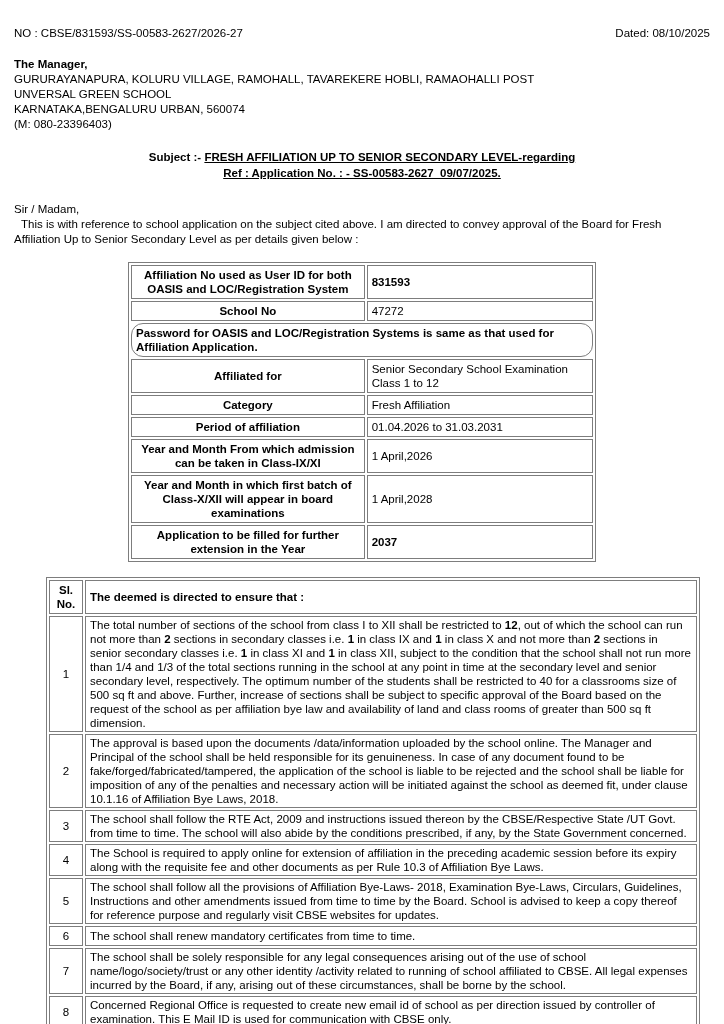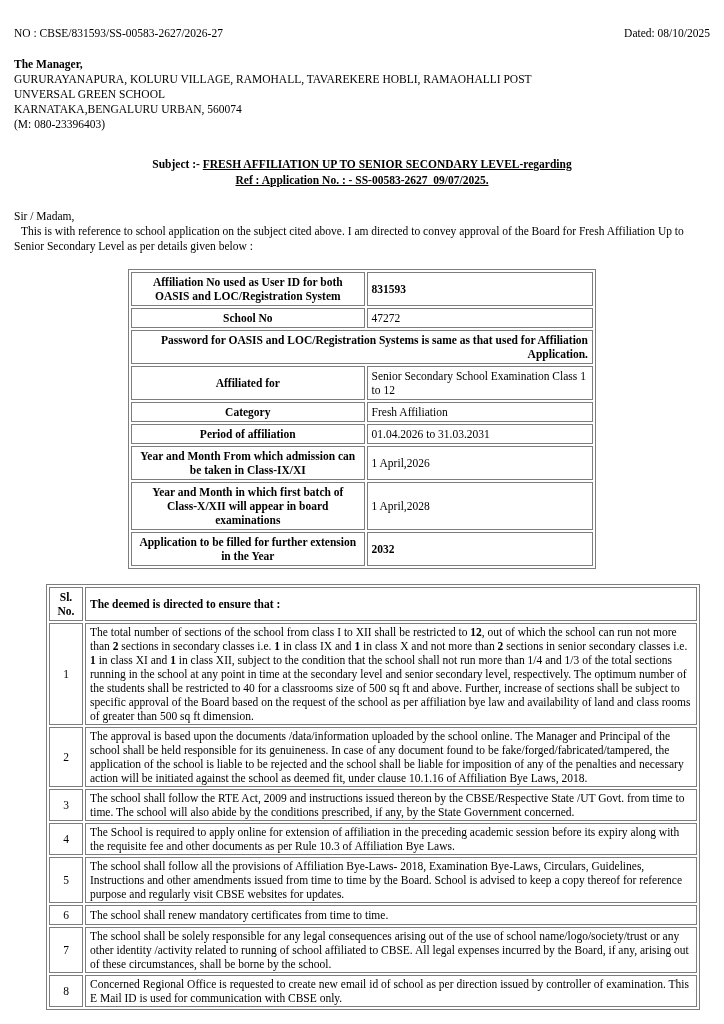--- a/index.html
+++ b/index.html
@@ -1,35 +1,35 @@
 <!DOCTYPE html>
 <html><head>
 <meta charset="utf-8">
 <style>
   * { box-sizing: border-box; }
   html, body { margin: 0; padding: 0; background: #fff; }
   .page {
     width: 724px; height: 1024px; overflow: hidden; position: relative;
     background: #fff; color: #000;
-    font-family: Liberation Serif, serif;
+    font-family: Liberation Sans, sans-serif;
     font-size: 11.5px; line-height: 15px;
   }
   .topline { display: flex; justify-content: space-between; padding: 26px 14px 0 14px; }
   .recipient { padding: 16px 28px 0 14px; }
   .recipient .bold { font-weight: bold; }
-  .subject-block { margin-top: 24px; text-align: center; font-weight: bold; line-height: 16px; }
+  .subject-block { margin-top: 17px; text-align: center; font-weight: bold; line-height: 16px; }
   .subject-block .u { text-decoration: underline; }
   .salutation { padding: 21px 22px 0 14px; }
   .intro { padding: 0 14px; text-indent: 7px; }
   table { border-collapse: separate; border-spacing: 2px; border: 1px solid #7d7d7d; }
   td { border: 1px solid #7d7d7d; padding: 2px 4px; vertical-align: middle; }
   table.details { margin: 15px auto 0 auto; width: 468px; line-height: 14px; }
   table.details td.lbl { width: 252px; font-weight: bold; text-align: center; }
   table.details td.val { width: 248px; text-align: left; }
-  table.details td.span-cell { font-weight: bold; text-align: right; }
+  table.details td.span-cell { font-weight: bold; text-align: left; border-radius: 12px; }
   .b { font-weight: bold; }
   table.conditions { margin: 15px 0 0 46px; width: 654px; line-height: 14px; }
   table.conditions td.no { width: 34px; text-align: center; }
   table.conditions td.no-hdr { width: 34px; text-align: center; font-weight: bold; }
   table.conditions td.hdr { font-weight: bold; }
   table.conditions td.txt { padding: 1px 4px; }
 </style>
 </head>
 <body>
 
@@ -84,21 +84,21 @@
     <tr>
       <td class="lbl">Year and Month From which admission can be taken in Class-IX/XI</td>
       <td class="val">1 April,2026</td>
     </tr>
     <tr>
       <td class="lbl">Year and Month in which first batch of Class-X/XII will appear in board examinations</td>
       <td class="val">1 April,2028</td>
     </tr>
     <tr>
       <td class="lbl">Application to be filled for further extension in the Year</td>
-      <td class="val b">2032</td>
+      <td class="val b">2037</td>
     </tr>
   </tbody>
     </table>
 
   <table class="conditions">
     <tbody>
         <tr>
       <td class="no-hdr">Sl. No.</td>
       <td class="hdr">The deemed is directed to ensure that :</td>
     </tr>

